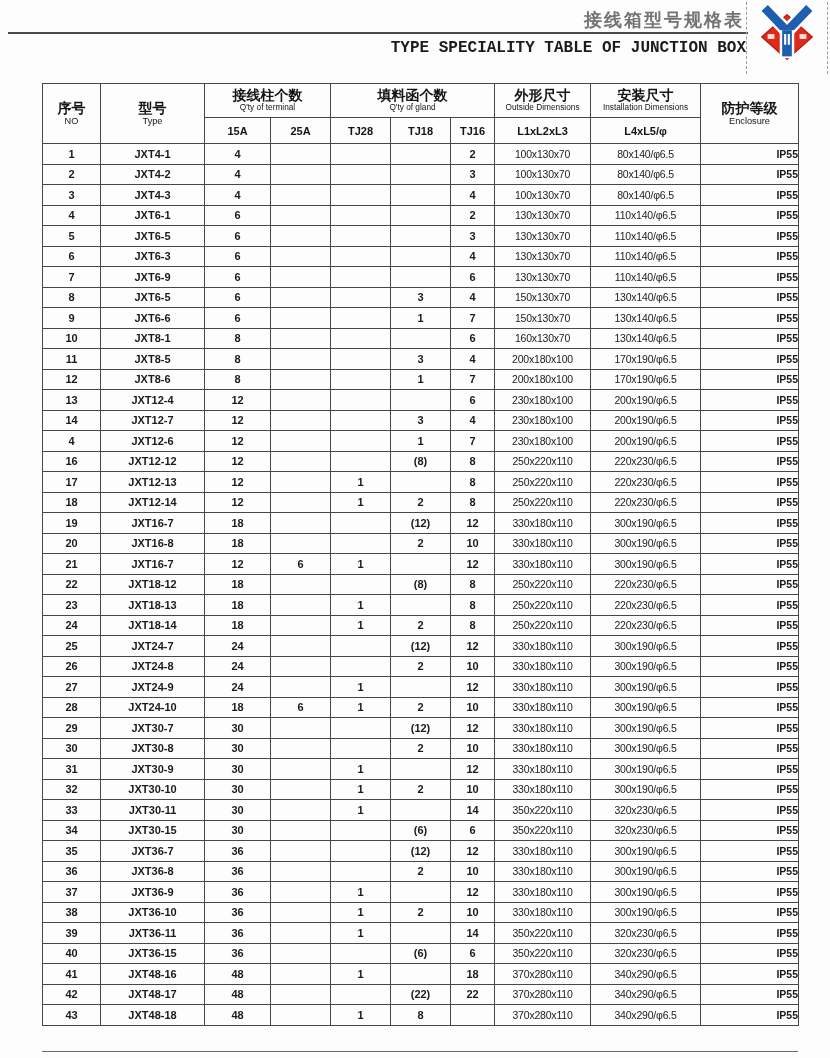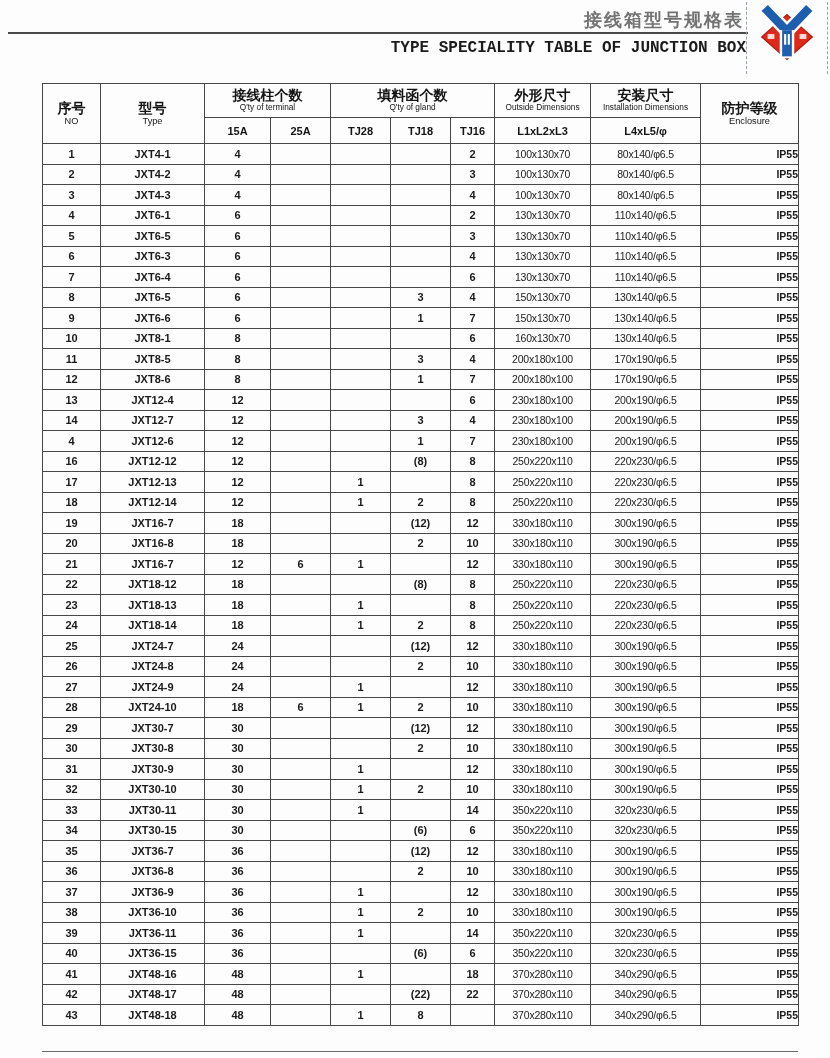--- a/index.html
+++ b/index.html
@@ -203,21 +203,21 @@
           <td></td>
           <td></td>
           <td></td>
           <td>4</td>
           <td class="dim">130x130x70</td>
           <td class="dim">110x140/φ6.5</td>
           <td class="enc">IP55</td>
         </tr>
         <tr>
           <td>7</td>
-          <td>JXT6-4</td>
+          <td>JXT6-9</td>
           <td>6</td>
           <td></td>
           <td></td>
           <td></td>
           <td>6</td>
           <td class="dim">130x130x70</td>
           <td class="dim">110x140/φ6.5</td>
           <td class="enc">IP55</td>
         </tr>
         <tr>

